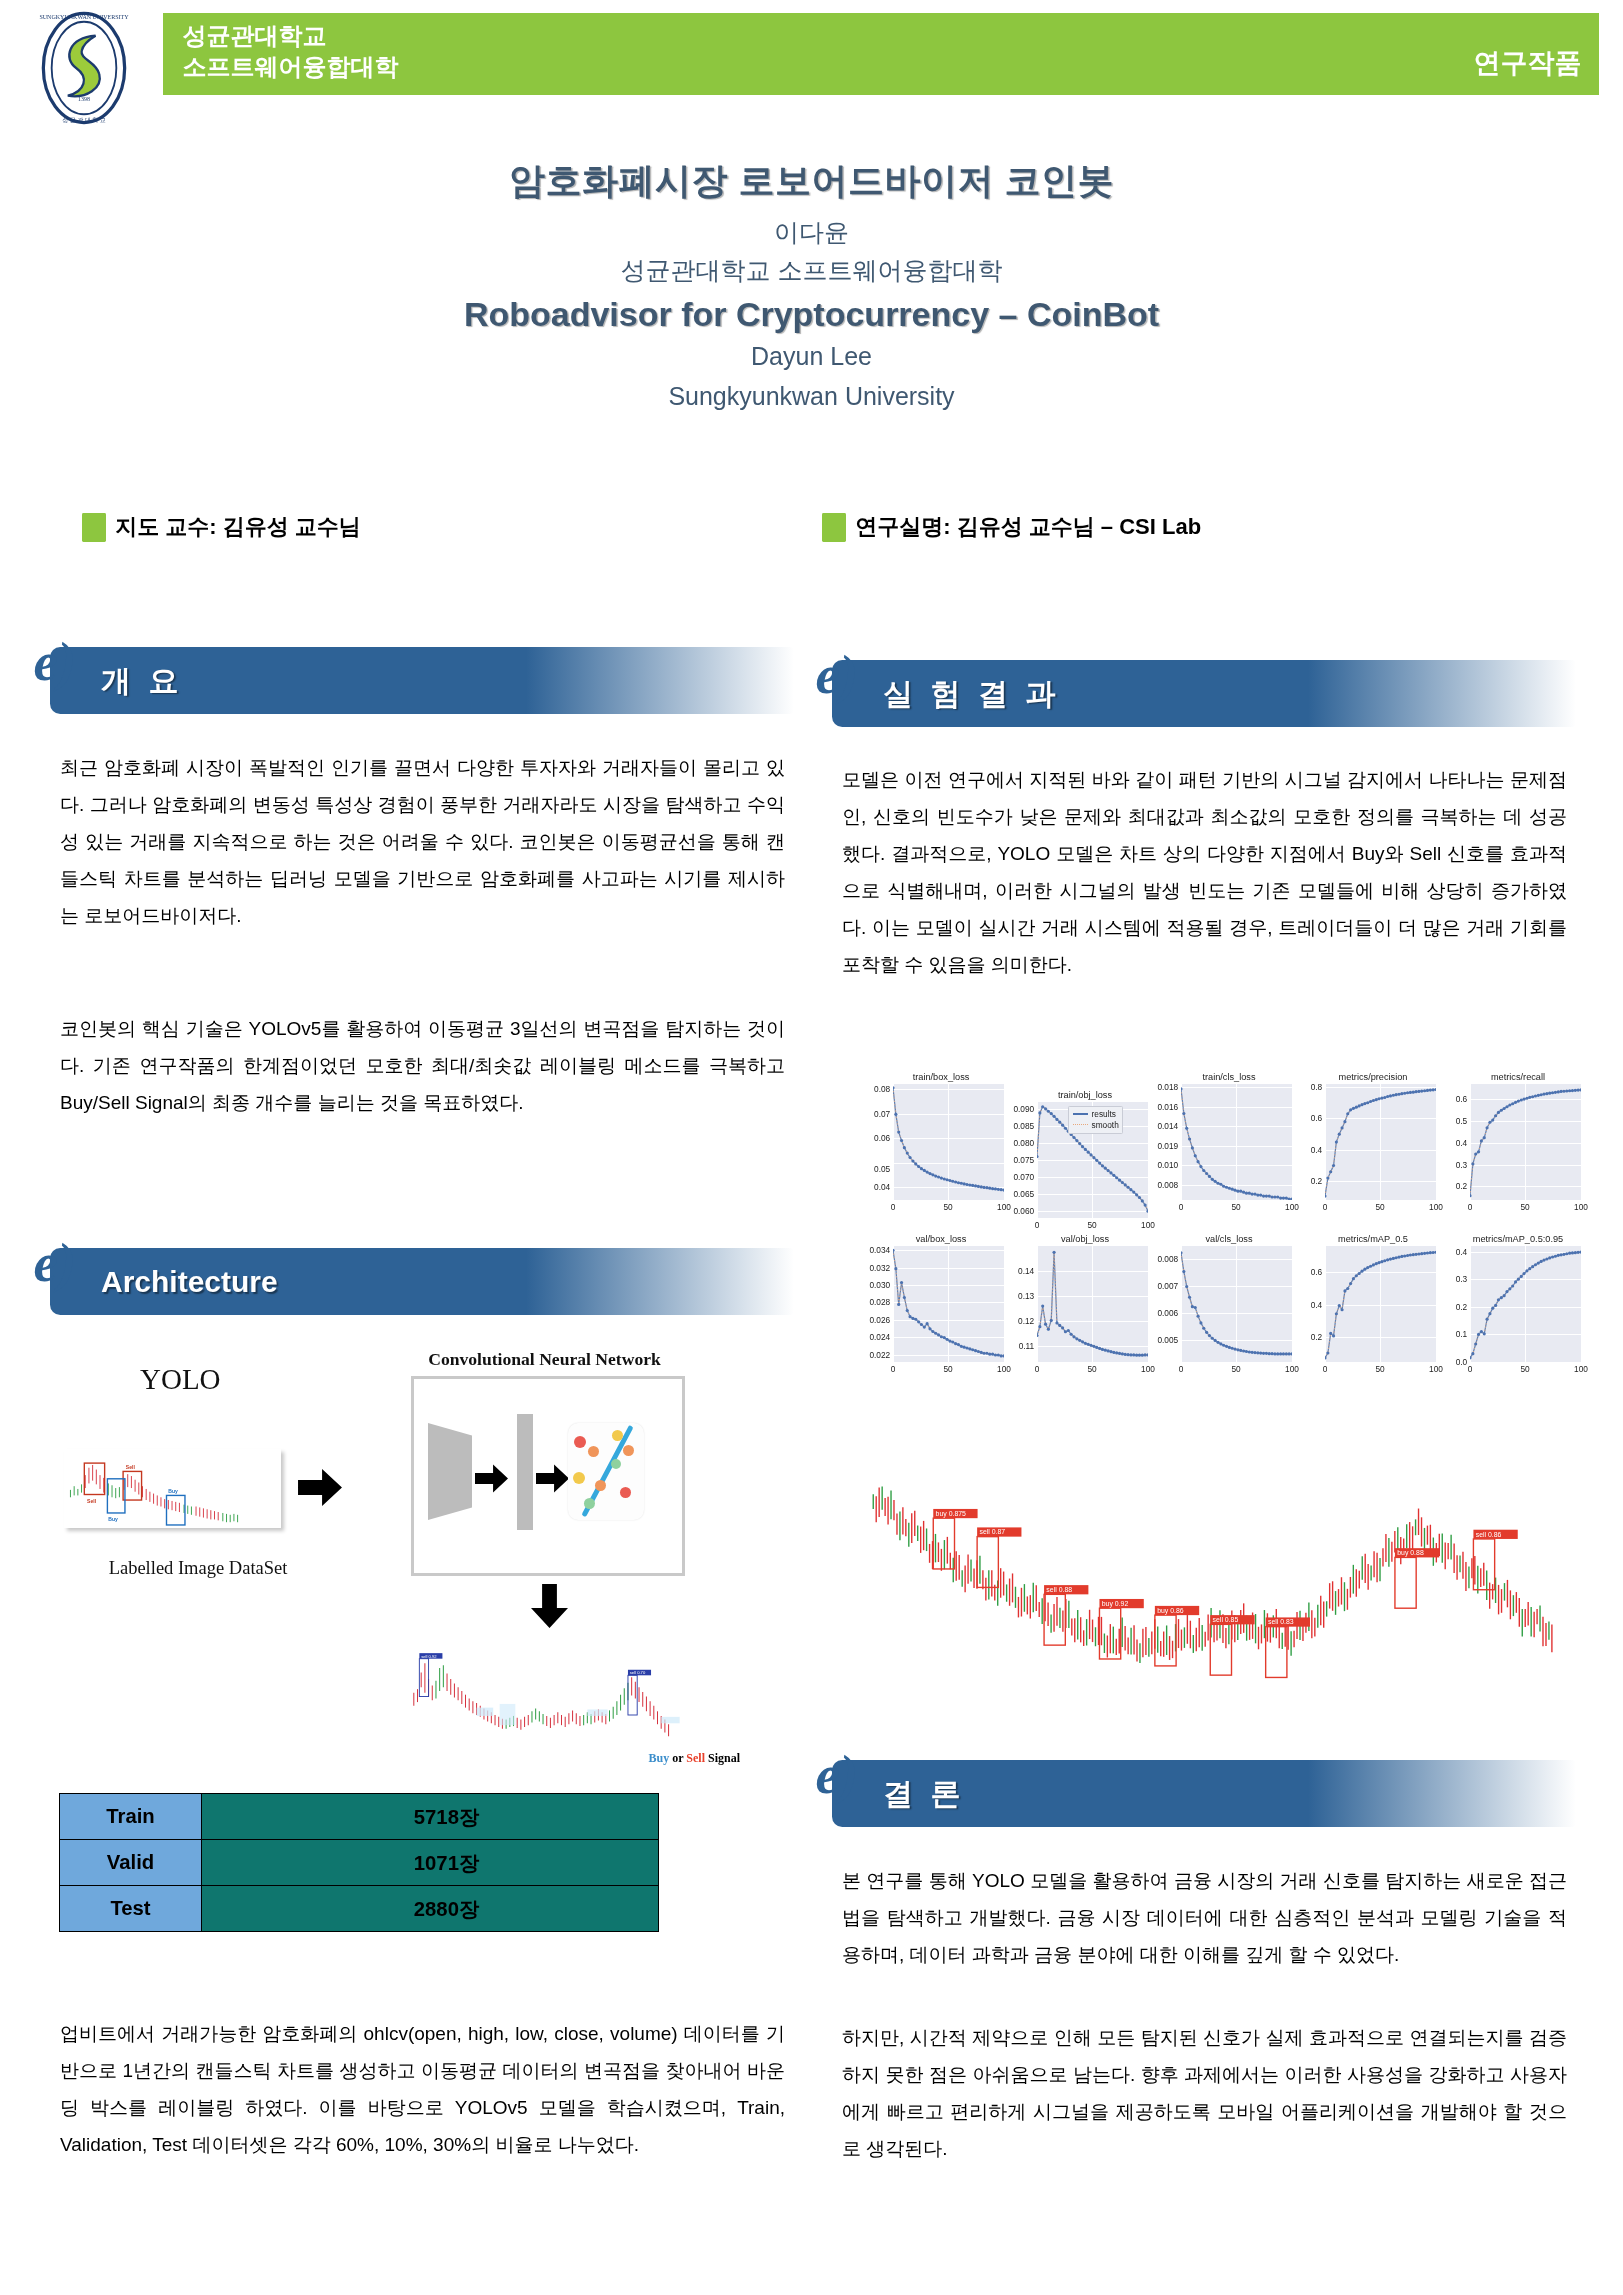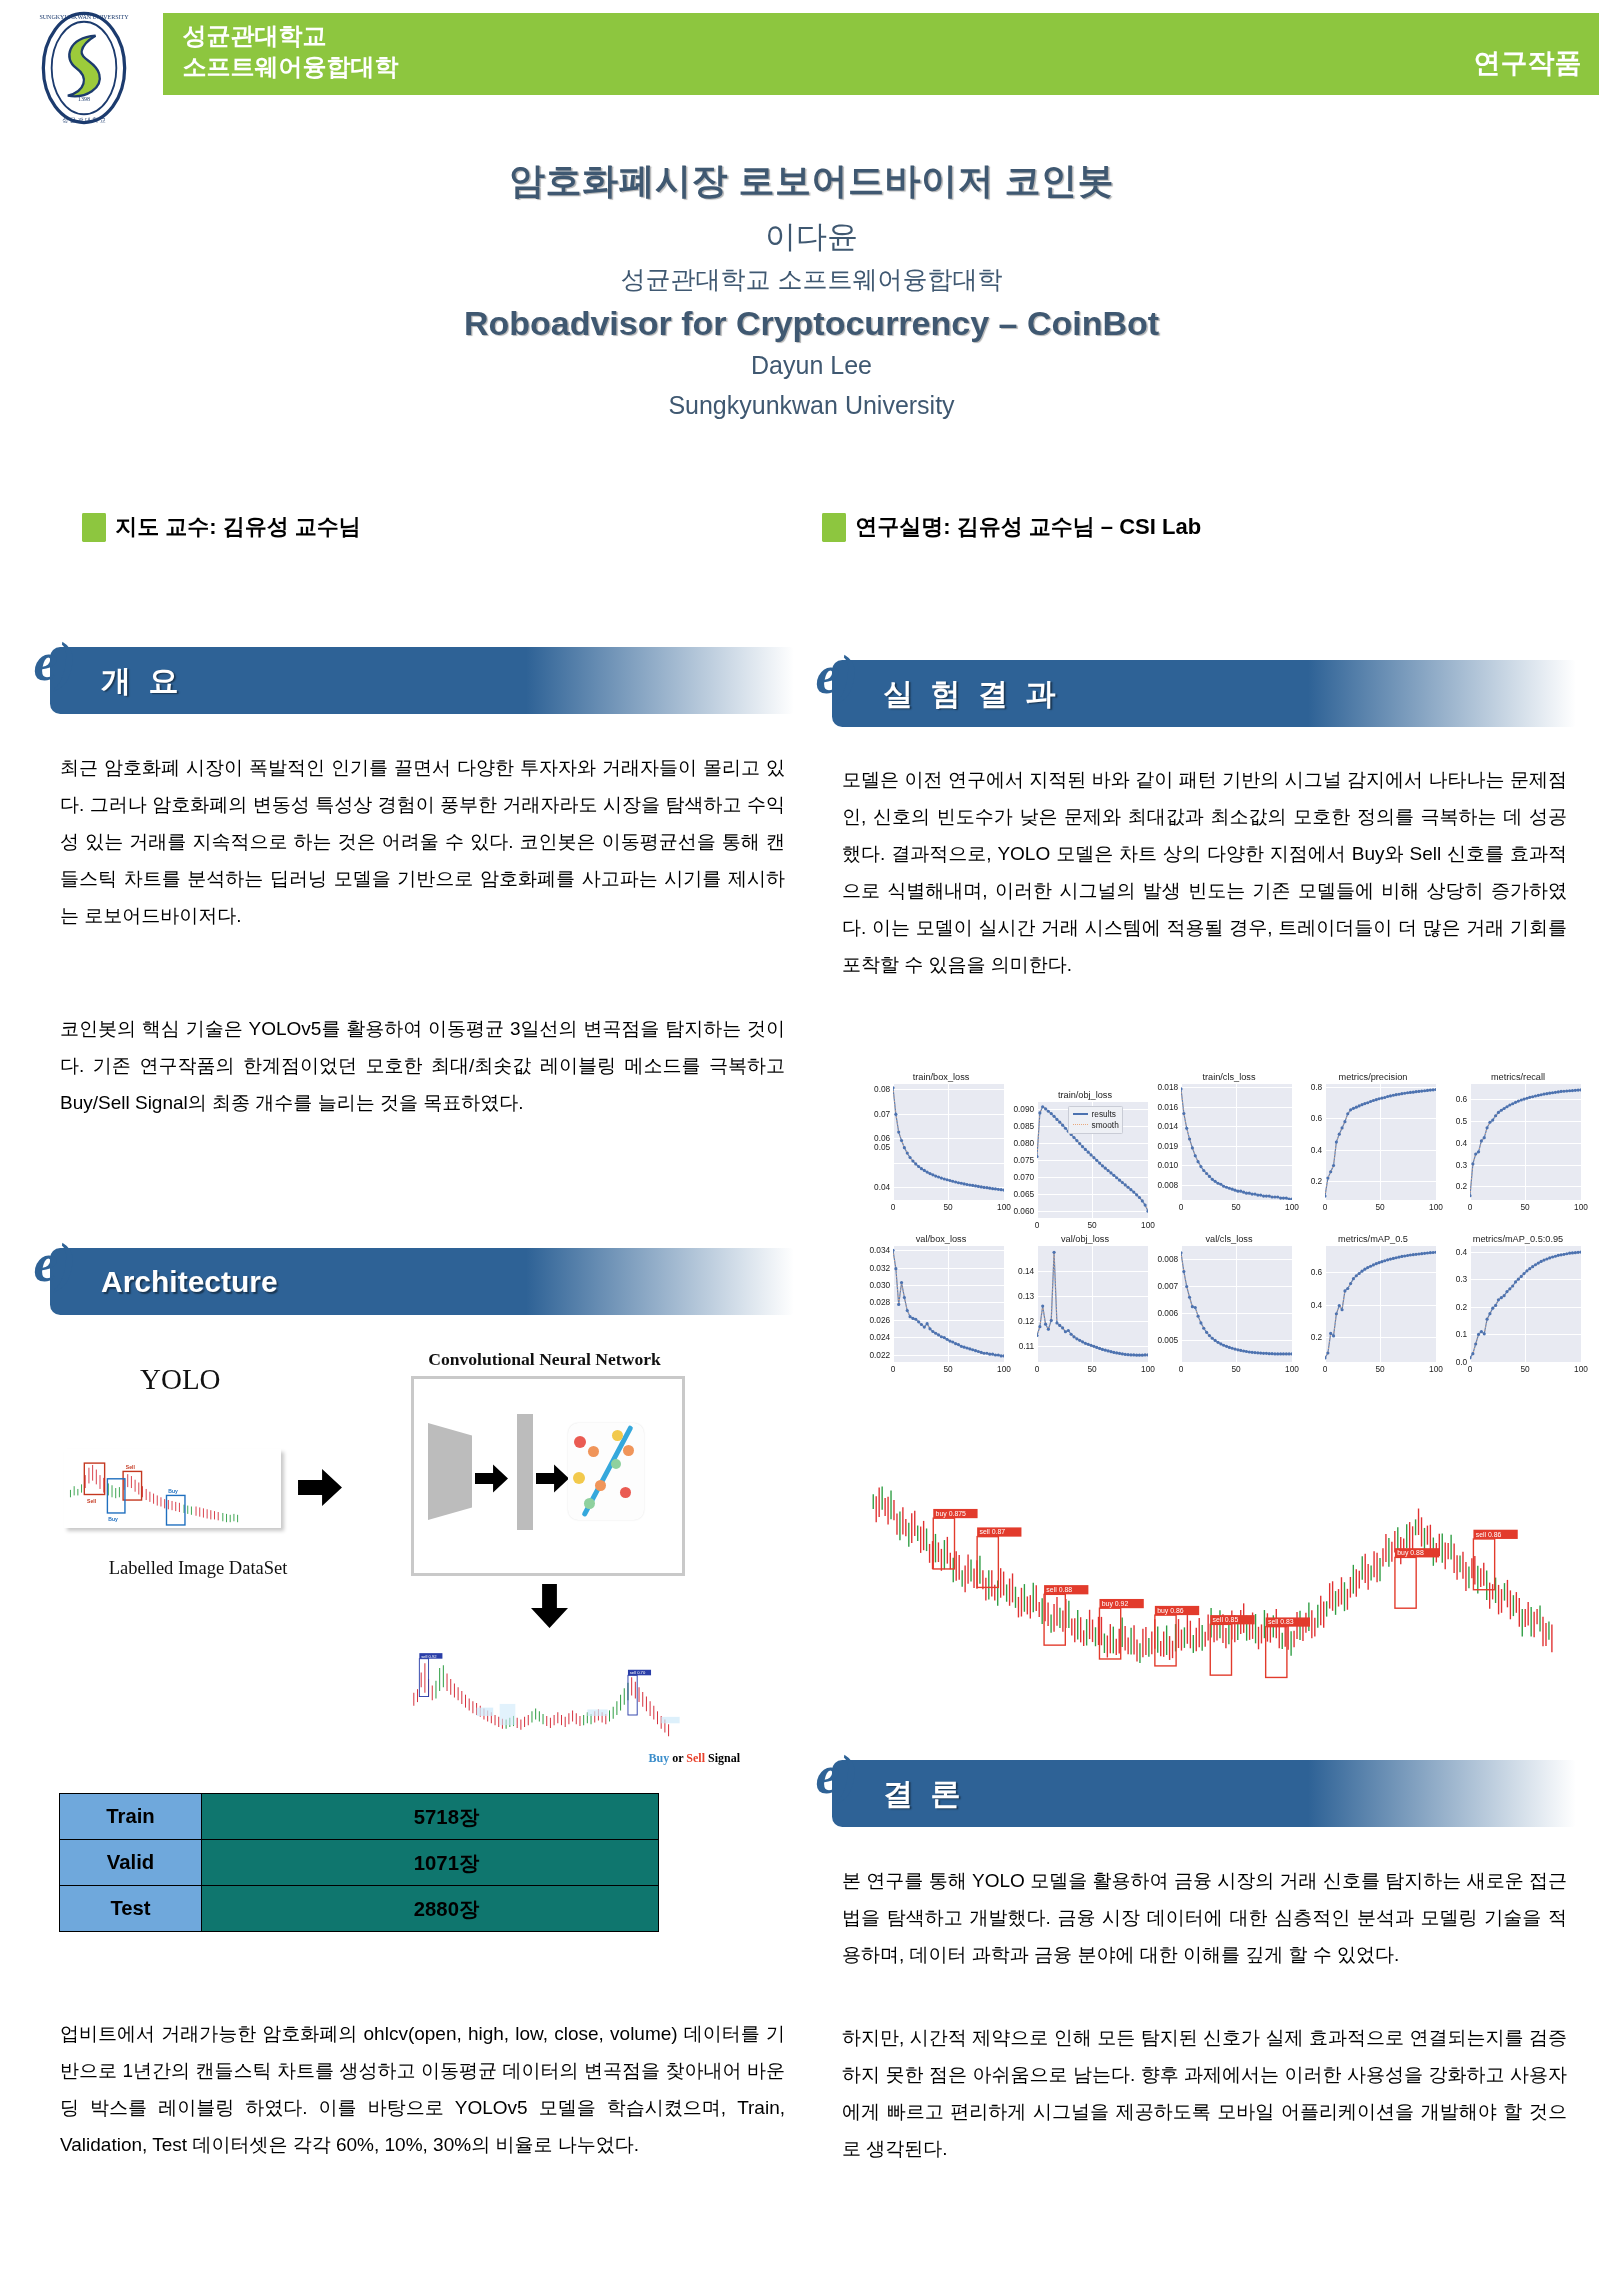--- a/index.html
+++ b/index.html
@@ -32,21 +32,21 @@
 
   
   .title-block{
     position:absolute; left:0; top:157px; width:1623px; text-align:center;
   }
   .t-kr-main{
     font-size:36px; font-weight:bold; color:#3f5871;
     text-shadow:1.4px 1.4px 0.9px rgba(120,120,120,.55);
     letter-spacing:0.5px;
   }
-  .t-kr-author{ font-size:31px; color:#3f5871; margin-top:10.2px; }
+  .t-kr-author{ font-size:25px; color:#3f5871; margin-top:10.2px; }
   .t-kr-affil { font-size:25px; color:#3f5871; margin-top:4.6px; }
   .t-en-main{
     font-size:34px; font-weight:bold; color:#3f5871; margin-top:8.3px;
     text-shadow:1.4px 1.4px 0.9px rgba(120,120,120,.55);
   }
   .t-en-author{ font-size:25px; color:#3f5871; margin-top:8.3px; }
   .t-en-affil { font-size:25px; color:#3f5871; margin-top:11px; }
 
   
   .advisor-row{ position:absolute; left:0; top:512px; width:1623px; height:43px; }
@@ -486,21 +486,21 @@
 </div>
 <div class="body-text" style="left:842px; top:761px; width:725px;">모델은 이전 연구에서 지적된 바와 같이 패턴 기반의 시그널 감지에서 나타나는 문제점인, 신호의 빈도수가 낮은 문제와 최대값과 최소값의 모호한 정의를 극복하는 데 성공했다. 결과적으로, YOLO 모델은 차트 상의 다양한 지점에서 Buy와 Sell 신호를 효과적으로 식별해내며, 이러한 시그널의 발생 빈도는 기존 모델들에 비해 상당히 증가하였다. 이는 모델이 실시간 거래 시스템에 적용될 경우, 트레이더들이 더 많은 거래 기회를 포착할 수 있음을 의미한다.</div>
 
 <div class="metrics-wrap" id="metricsGrid" style="left:869px; top:1072px; width:721px; height:323px;">
     <div class="mplot" style="left: 0px; top: 0px; width: 144px; height: 162px;">
       <div class="mtitle">train/box_loss</div>
       <div class="pane" style="width: 111px; height: 116px;">
         <div class="gl" style="left: 0px; width: 100%; height: 0.9px; top: 103px;"></div>
         <div class="ytick" style="top: 103px;">0.04</div>
         <div class="gl" style="left: 0px; width: 100%; height: 0.9px; top: 79px;"></div>
-        <div class="ytick" style="top: 63px; text-align: right;">0.05</div>
+        <div class="ytick" style="top: 85px; text-align: right;">0.05</div>
         <div class="gl" style="left: 0px; width: 100%; height: 0.9px; top: 54px;"></div>
         <div class="ytick" style="top: 54px;">0.06</div>
         <div class="gl" style="left: 0px; width: 100%; height: 0.9px; top: 29.5px;"></div>
         <div class="ytick" style="top: 29.5px;">0.07</div>
         <div class="gl" style="left: 0px; width: 100%; height: 0.9px; top: 4.9px;"></div>
         <div class="ytick" style="top: 4.9px;">0.08</div>
         <div class="gl" style="top: 0px; height: 100%; width: 0.9px; left: 0px;"></div>
         <div class="xtick" style="left: 0px;">0</div>
         <div class="gl" style="top: 0px; height: 100%; width: 0.9px; left: 55px;"></div>
         <div class="xtick" style="left: 55px;">50</div>

